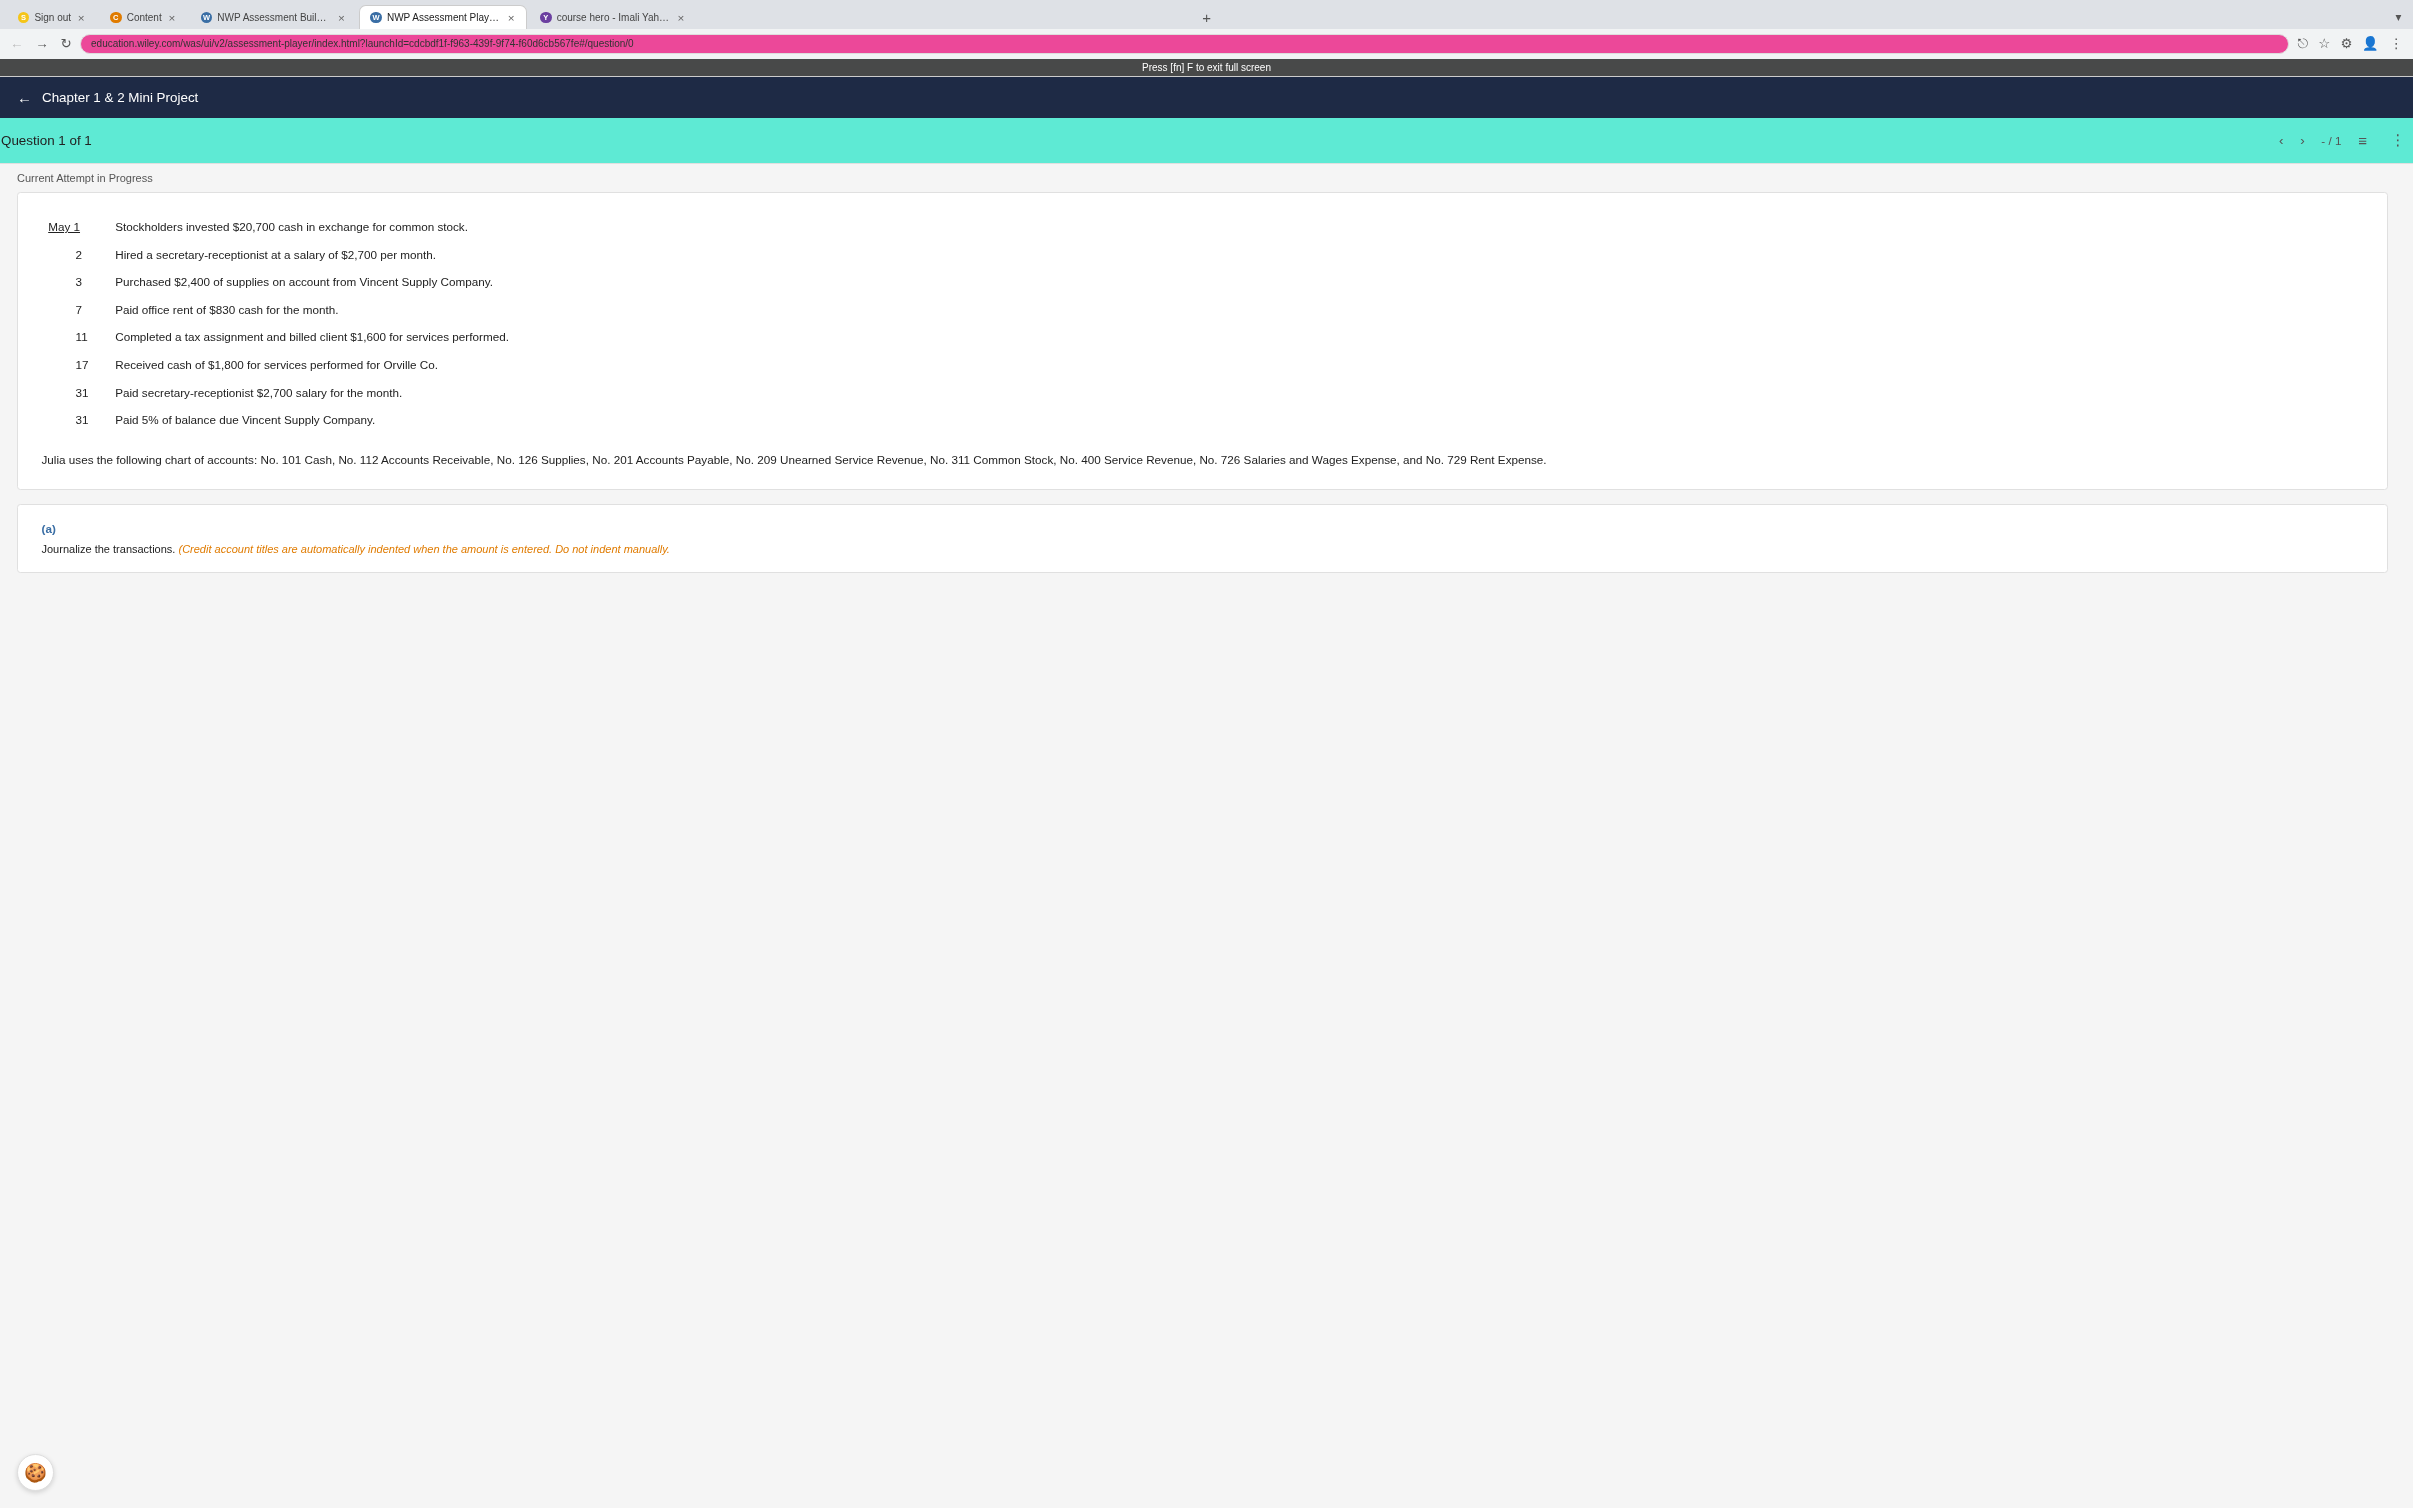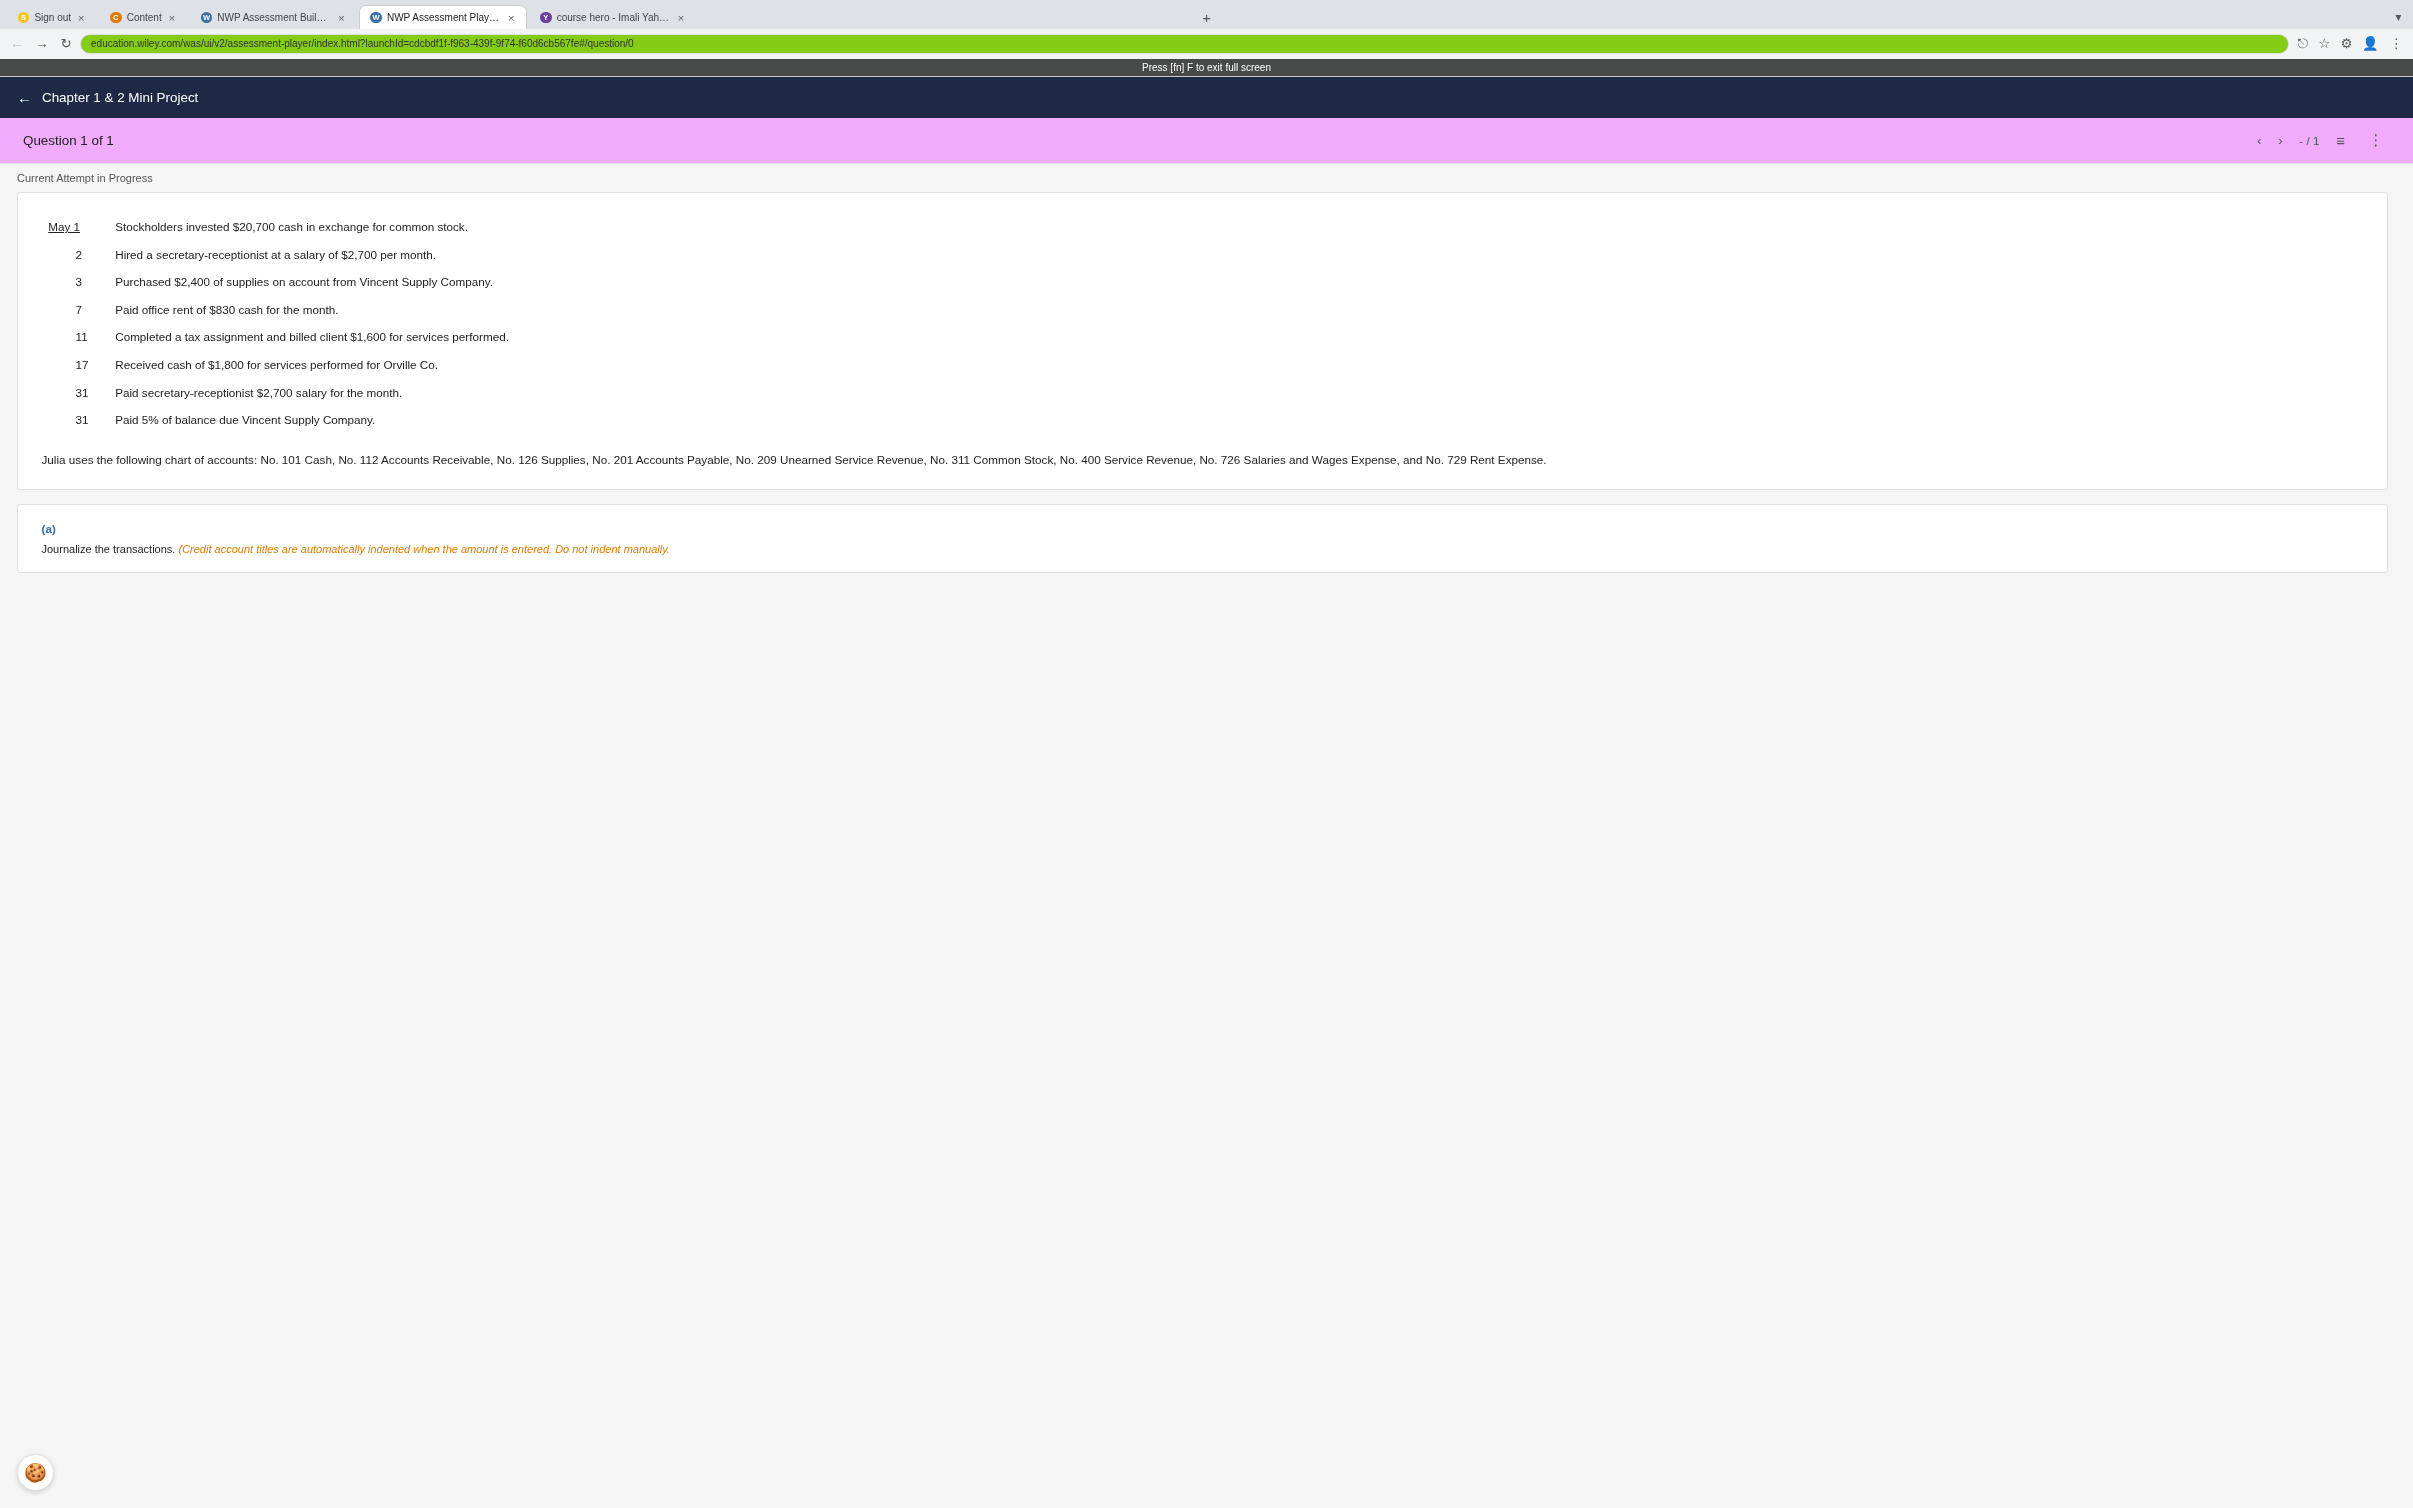--- a/index.html
+++ b/index.html
@@ -77,21 +77,21 @@
       padding: 3.4px;
       border-radius: 50%;
     }
     .nav-btn.disabled { color: #bbb; cursor: default; }
     .address-input {
       flex: 1;
       border: 0.8px solid #ddd;
       border-radius: 17px;
       padding: 3.4px 10px;
       font-size: 10px;
-      background: #84cc16;
+      background: #ec4899;
       color: #333;
     }
     .browser-actions { display: flex; gap: 3.4px; align-items: center; }
     .browser-action-btn {
       background: none;
       border: none;
       cursor: pointer;
       color: #555;
       font-size: 13.4px;
       padding: 3.4px;
@@ -120,22 +120,22 @@
       color: #fff;
       cursor: pointer;
       font-size: 15px;
     }
     .app-title { font-size: 13.4px; font-weight: 500; }
 
     
     .question-header {
       display: flex;
       align-items: center;
-      padding: 10px 23px;
-      background: #f0abfc;
+      padding: 10px 1px;
+      background: #5eead4;
       border-bottom: 0.8px solid #e0e0e0;
       gap: 10px;
     }
     .question-label { font-size: 13.4px; font-weight: 500; color: #222; flex: 1; }
     .nav-arrows { display: flex; gap: 3.4px; }
     .arrow-btn {
       background: none;
       border: none;
       cursor: pointer;
       color: #555;

